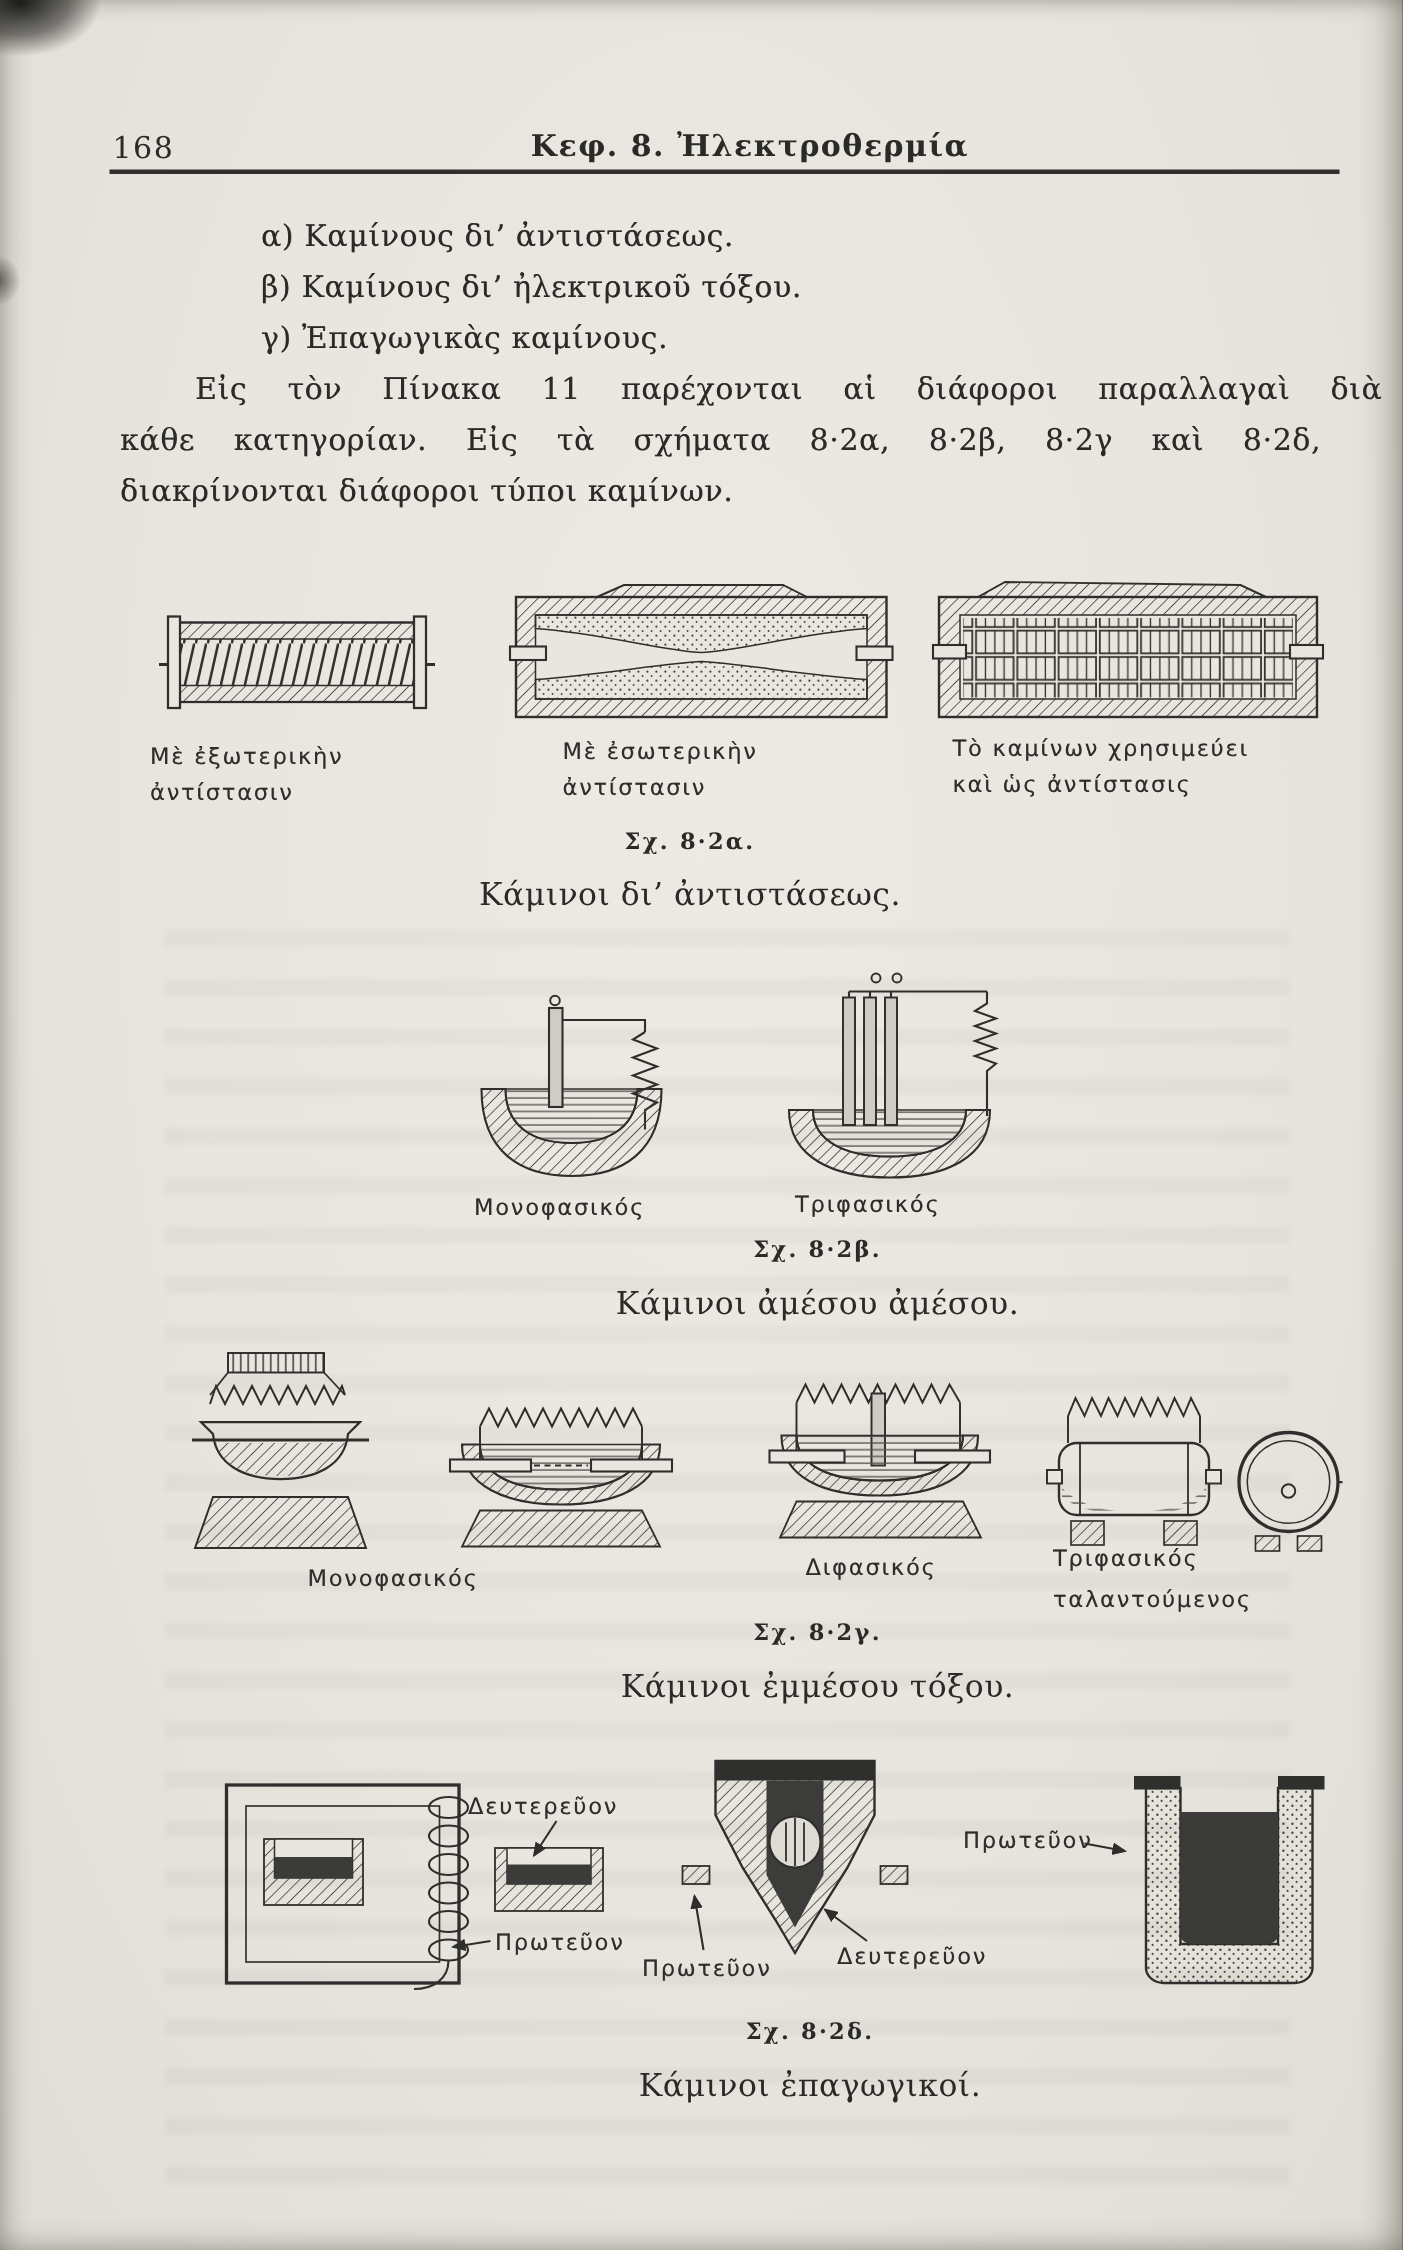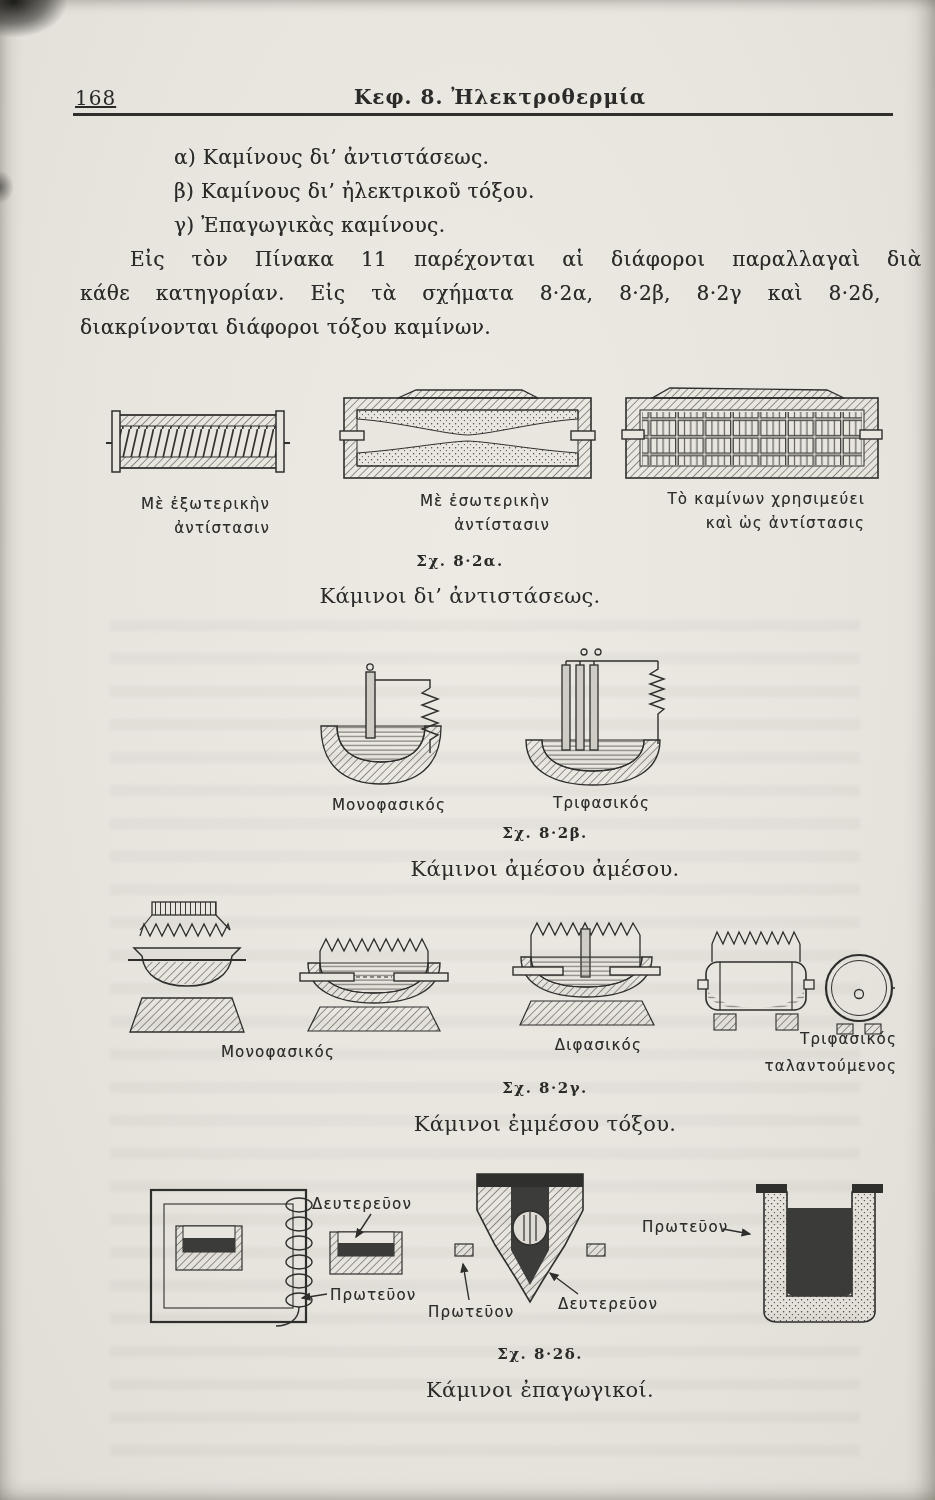--- a/index.html
+++ b/index.html
@@ -15,21 +15,21 @@
                 inset 0 -14px 18px -10px rgba(60,55,45,0.22),
                 inset 0 10px 14px -10px rgba(60,55,45,0.25);
   }
   .abs { position:absolute; }
   .pagenum { font-size:20px; letter-spacing:1px; }
   .chapter { font-size:20px; font-weight:bold; letter-spacing:1px; text-align:center; }
   .rule { height:3px; background:#302f2d; }
   .bodyline { font-size:20px; letter-spacing:0.4px; white-space:nowrap;
               text-shadow:0.2px 0.2px 0.3px rgba(40,40,38,0.55); }
   .figlabel { font-family:"DejaVu Sans", sans-serif; font-size:15px; letter-spacing:1.2px;
-              line-height:24px; color:#2d2d2b; text-align:right;
+              line-height:24px; color:#2d2d2b; text-align:left;
               text-shadow:0.2px 0.2px 0.3px rgba(40,40,38,0.45); }
   .capnum { font-size:15px; font-weight:bold; letter-spacing:1.5px; text-align:center; width:400px; }
   .captext { font-size:21px; letter-spacing:0.3px; text-align:center; width:500px; }
   svg { display:block; overflow:visible; }
   .ghost { left:110px; top:620px; width:750px; height:840px; pointer-events:none;
     background: repeating-linear-gradient(180deg, rgba(118,112,100,0.06) 0 11px, rgba(0,0,0,0) 11px 33px);
     filter: blur(1.6px); }
   .smudge-tl { left:-12px; top:-14px; width:80px; height:52px;
     background: radial-gradient(ellipse at 32% 30%, rgba(14,14,11,0.92) 0%, rgba(14,14,11,0.5) 42%, rgba(14,14,11,0) 70%); }
   .smudge-l { left:-8px; top:170px; width:22px; height:34px;
@@ -38,32 +38,32 @@
 </head>
 <body>
 
 <div class="page">
 
   <div class="abs ghost"></div>
   <div class="abs smudge-tl"></div>
   <div class="abs smudge-l"></div>
 
   <section>
-    <div class="abs pagenum" style="left:75px; top:86px;text-decoration:underline;">168</div>
+    <div class="abs pagenum" style="left:75px; top:86px;">168</div>
     <div class="abs chapter" style="left:70px; top:85px; width:860px;">Κεφ. 8. Ἠλεκτροθερμία</div>
     <div class="abs rule" style="left:73px; top:113px; width:820px;"></div>
   </section>
 
   <section>
     <div class="abs bodyline" style="left:174px; top:145px;">α) Καμίνους δι’ ἀντιστάσεως.</div>
     <div class="abs bodyline" style="left:174px; top:179px;text-align:center;">β) Καμίνους δι’ ἠλεκτρικοῦ τόξου.</div>
     <div class="abs bodyline" style="left:174px; top:213px;">γ) Ἐπαγωγικὰς καμίνους.</div>
     <div class="abs bodyline" style="left:130px; top:247px; word-spacing:20px;">Εἰς τὸν Πίνακα 11 παρέχονται αἱ διάφοροι παραλλαγαὶ διὰ</div>
     <div class="abs bodyline" style="left:80px; top:281px; word-spacing:19px;">κάθε κατηγορίαν. Εἰς τὰ σχήματα 8·2α, 8·2β, 8·2γ καὶ 8·2δ,</div>
-    <div class="abs bodyline" style="left:80px; top:315px;">διακρίνονται διάφοροι τόξου καμίνων.</div>
+    <div class="abs bodyline" style="left:80px; top:315px;">διακρίνονται διάφοροι τύποι καμίνων.</div>
   </section>
 
   <section>
 
     <svg class="abs" style="left:106px; top:398px;" width="184" height="84" viewBox="0 0 184 84">
       <defs>
         <pattern id="h1" patternUnits="userSpaceOnUse" width="5.5" height="5.5" patternTransform="rotate(45)">
           <line x1="0" y1="0" x2="0" y2="5.5" stroke="#43423f" stroke-width="1.1"></line>
         </pattern>
         <pattern id="c1p" patternUnits="userSpaceOnUse" width="8" height="31">

